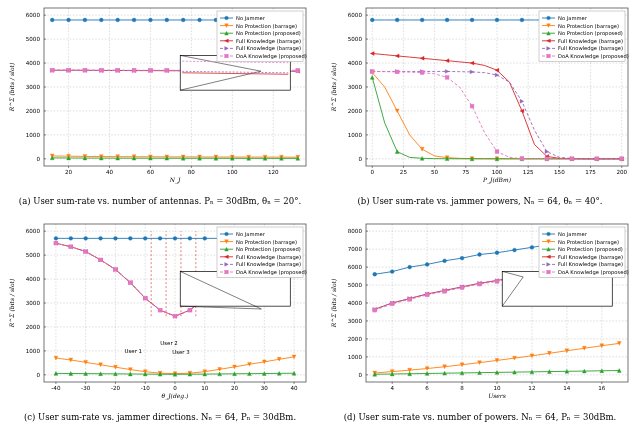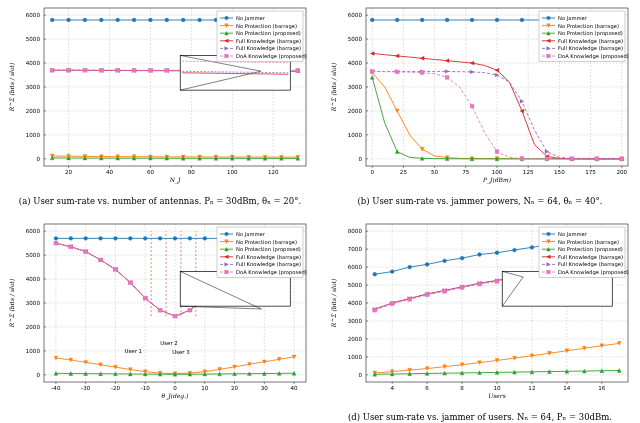--- a/index.html
+++ b/index.html
@@ -545,20 +545,21 @@
           <text x="232" y="40.699999999999996" class="legend-text">Full Knowledge (barrage)</text>
           <line x1="216" y1="46.4" x2="229" y2="46.4" stroke="#9467bd" stroke-width="0.9" stroke-dasharray="3 2"></line>
           <polygon points="224.3,46.4 220.7,44.6 220.7,48.199999999999996" fill="#9467bd" stroke="#9467bd" stroke-width="0.4"></polygon>
           <text x="232" y="48.3" class="legend-text">Full Knowledge (barrage)</text>
           <line x1="216" y1="54" x2="229" y2="54" stroke="#e377c2" stroke-width="0.9" stroke-dasharray="3 2"></line>
           <rect x="220.7" y="52.2" width="3.6" height="3.6" fill="#e377c2" stroke="#e377c2" stroke-width="0.4"></rect>
           <text x="232" y="55.9" class="legend-text">DoA Knowledge (proposed)</text>
         </g>
       </svg>
   </div>
+  <div class="cap" style="left:0px;top:412px;">(c) User sum-rate vs. jammer directions. Nₙ = 64, Pₙ = 30dBm.</div>
 
   <div class="panel" style="left:326px;top:218px;">
     <svg id="svg-d" width="310" height="190">
         <g>
           <rect x="40" y="6" width="262" height="158" fill="#ffffff"></rect>
           <line x1="66.2" y1="6" x2="66.2" y2="164" class="grid"></line>
           <line x1="101.13333333333333" y1="6" x2="101.13333333333333" y2="164" class="grid"></line>
           <line x1="136.06666666666666" y1="6" x2="136.06666666666666" y2="164" class="grid"></line>
           <line x1="171" y1="6" x2="171" y2="164" class="grid"></line>
           <line x1="205.93333333333334" y1="6" x2="205.93333333333334" y2="164" class="grid"></line>
@@ -724,15 +725,15 @@
           <text x="232" y="40.699999999999996" class="legend-text">Full Knowledge (barrage)</text>
           <line x1="216" y1="46.4" x2="229" y2="46.4" stroke="#9467bd" stroke-width="0.9" stroke-dasharray="3 2"></line>
           <polygon points="224.3,46.4 220.7,44.6 220.7,48.199999999999996" fill="#9467bd" stroke="#9467bd" stroke-width="0.4"></polygon>
           <text x="232" y="48.3" class="legend-text">Full Knowledge (barrage)</text>
           <line x1="216" y1="54" x2="229" y2="54" stroke="#e377c2" stroke-width="0.9" stroke-dasharray="3 2"></line>
           <rect x="220.7" y="52.2" width="3.6" height="3.6" fill="#e377c2" stroke="#e377c2" stroke-width="0.4"></rect>
           <text x="232" y="55.9" class="legend-text">DoA Knowledge (proposed)</text>
         </g>
       </svg>
   </div>
-  <div class="cap" style="left:320px;top:412px;">(d) User sum-rate vs. jammer of users. Nₙ = 64, Pₙ = 30dBm.</div>
+  <div class="cap" style="left:320px;top:412px;">(d) User sum-rate vs. number of powers. Nₙ = 64, Pₙ = 30dBm.</div>
 
 </div>
 
 </body></html>

